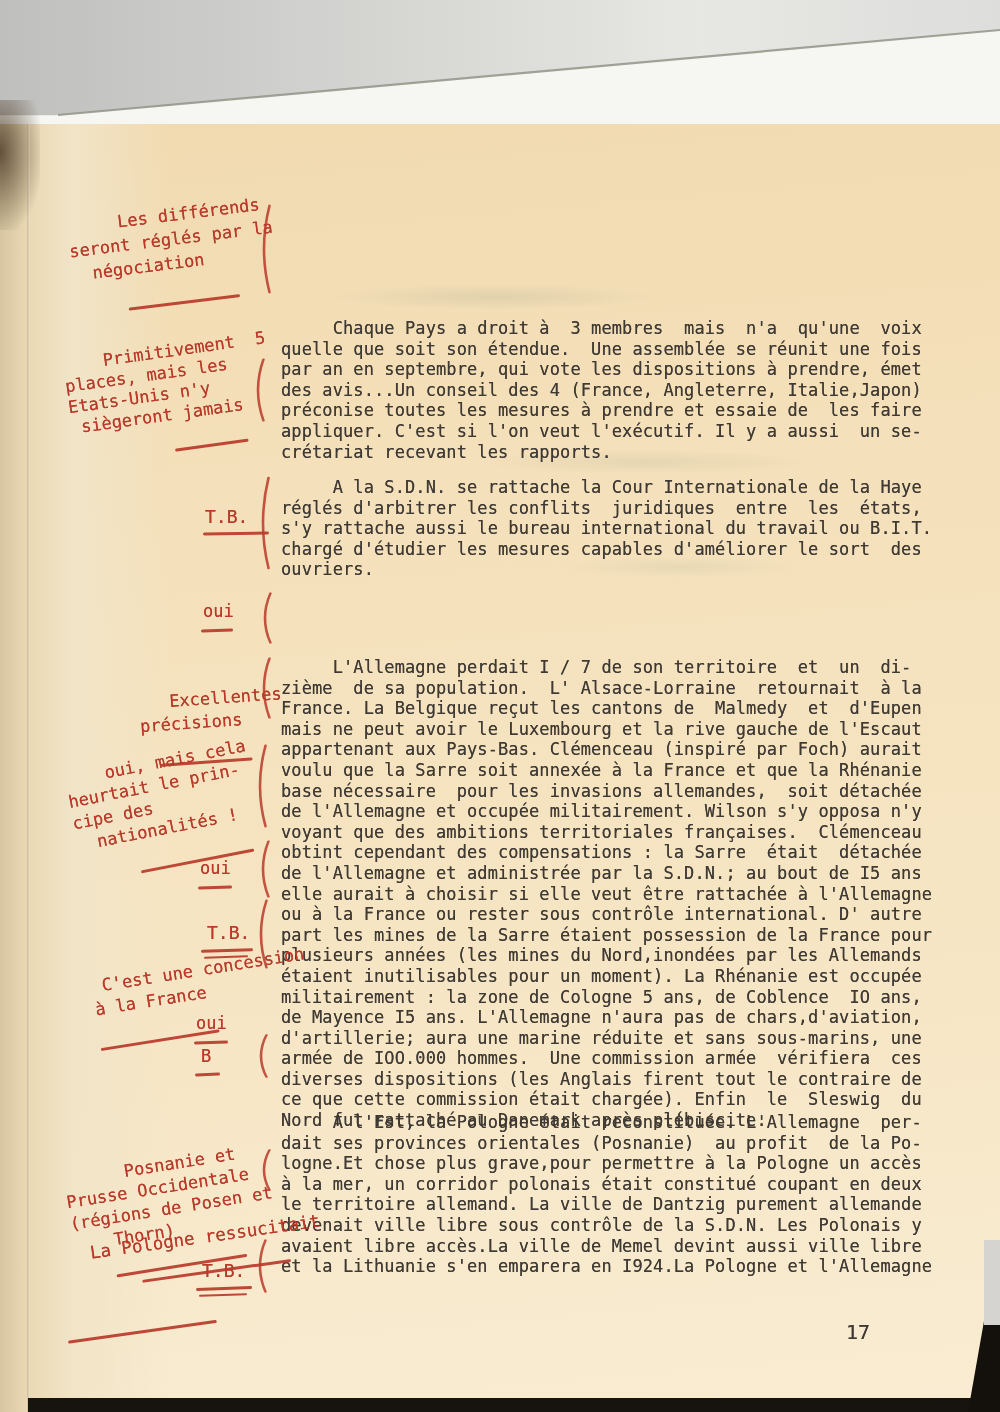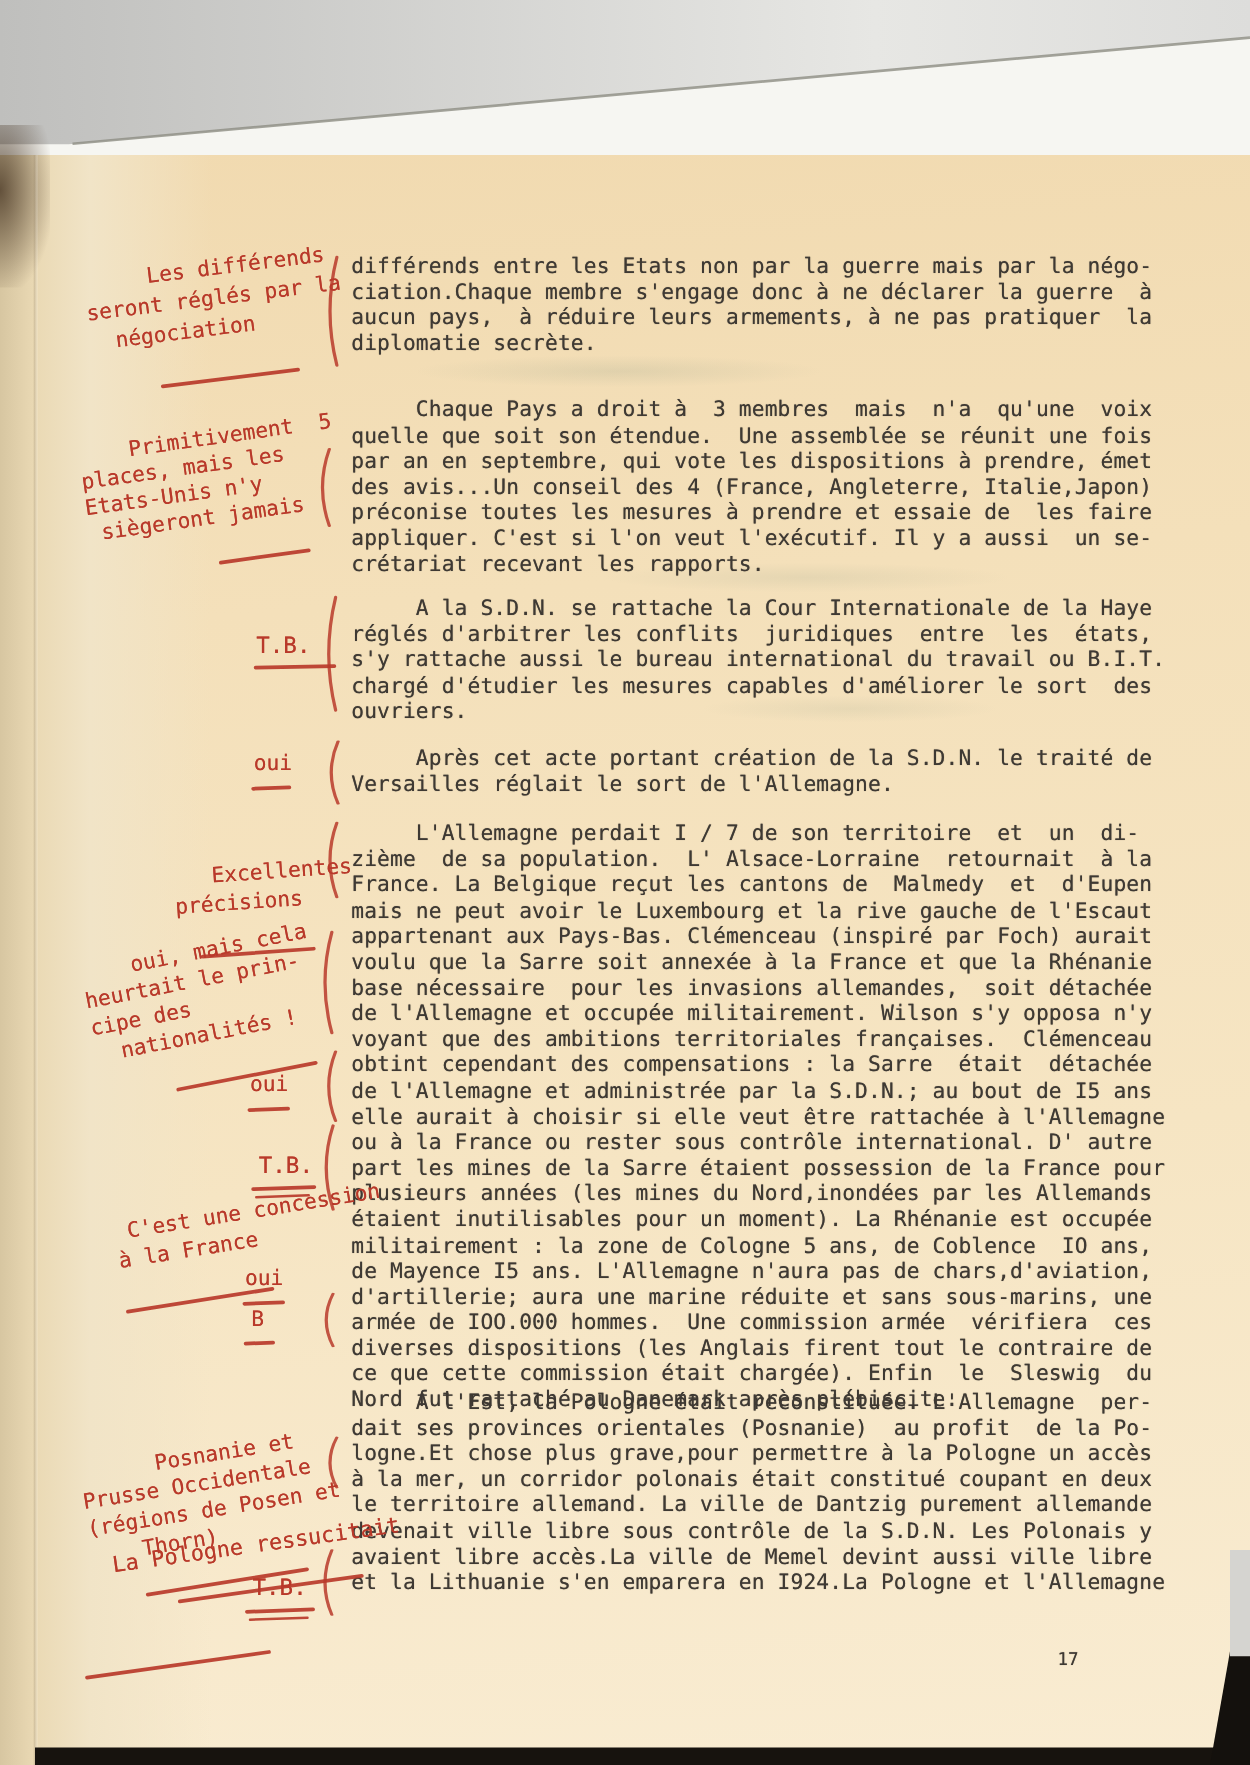--- a/index.html
+++ b/index.html
@@ -28,21 +28,21 @@
   .corner-right{position:absolute;left:968px;top:1312px;width:32px;height:100px;background:#14110d;
           clip-path:polygon(55% 0,100% 0,100% 100%,0 100%);}
   .right-sliver{position:absolute;left:984px;top:1240px;width:16px;height:85px;background:#d5d4d0;}
 
   .smudge{position:absolute;border-radius:50%;pointer-events:none;}
 
   
   .para{position:absolute;left:281px;font-size:17px;line-height:20.6px;
         color:#3e3933;white-space:pre;letter-spacing:.1px;
         text-shadow:0 0 .6px rgba(62,57,51,.75);}
-  .pagenum{position:absolute;left:846px;top:1320px;font-size:14px;color:#3e3933;
+  .pagenum{position:absolute;left:846px;top:1320px;font-size:20px;color:#3e3933;
         text-shadow:0 0 .6px rgba(62,57,51,.7);}
 
   
   .note{position:absolute;color:#b9392a;white-space:pre;font-size:17px;line-height:21px;
         transform-origin:left top;text-shadow:0 0 .5px rgba(185,57,42,.8);}
   .nul{display:block;height:3px;background:#b9392a;border-radius:2px;opacity:.92;}
   .ul{position:absolute;height:3px;background:#b9392a;border-radius:2px;opacity:.92;}
   .brace{position:absolute;width:16px;overflow:visible;}
   .brace path{fill:none;stroke:#b9392a;stroke-width:2.6;stroke-linecap:round;opacity:.85;}
 </style>
@@ -62,38 +62,32 @@
   <div class="spine-shadow"></div>
   <div class="fold-line"></div>
   <div class="bottom-strip"></div>
   <div class="corner-right"></div>
   <div class="right-sliver"></div>
 
   <div class="smudge" style="left:330px;top:284px;width:330px;height:26px;background:radial-gradient(ellipse,rgba(150,160,135,.20),transparent 70%);"></div>
   <div class="smudge" style="left:480px;top:450px;width:330px;height:24px;background:radial-gradient(ellipse,rgba(150,160,135,.16),transparent 70%);"></div>
   <div class="smudge" style="left:560px;top:556px;width:240px;height:22px;background:radial-gradient(ellipse,rgba(150,160,135,.14),transparent 70%);"></div>
 
-  <div class="para" style="top:203px">différends entre les Etats non par la guerre mais par la négo-
-ciation.Chaque membre s'engage donc à ne déclarer la guerre  à
-aucun pays,  à réduire leurs armements, à ne pas pratiquer  la
-diplomatie secrète.</div>
   <div class="para" style="top:318px">     Chaque Pays a droit à  3 membres  mais  n'a  qu'une  voix
 quelle que soit son étendue.  Une assemblée se réunit une fois
 par an en septembre, qui vote les dispositions à prendre, émet
 des avis...Un conseil des 4 (France, Angleterre, Italie,Japon)
 préconise toutes les mesures à prendre et essaie de  les faire
 appliquer. C'est si l'on veut l'exécutif. Il y a aussi  un se-
 crétariat recevant les rapports.</div>
   <div class="para" style="top:477px">     A la S.D.N. se rattache la Cour Internationale de la Haye
 réglés d'arbitrer les conflits  juridiques  entre  les  états,
 s'y rattache aussi le bureau international du travail ou B.I.T.
 chargé d'étudier les mesures capables d'améliorer le sort  des
 ouvriers.</div>
-  <div class="para" style="top:597px">     Après cet acte portant création de la S.D.N. le traité de
-Versailles réglait le sort de l'Allemagne.</div>
   <div class="para" style="top:657px">     L'Allemagne perdait I / 7 de son territoire  et  un  di-
 zième  de sa population.  L' Alsace-Lorraine  retournait  à la
 France. La Belgique reçut les cantons de  Malmedy  et  d'Eupen
 mais ne peut avoir le Luxembourg et la rive gauche de l'Escaut
 appartenant aux Pays-Bas. Clémenceau (inspiré par Foch) aurait
 voulu que la Sarre soit annexée à la France et que la Rhénanie
 base nécessaire  pour les invasions allemandes,  soit détachée
 de l'Allemagne et occupée militairement. Wilson s'y opposa n'y
 voyant que des ambitions territoriales françaises.  Clémenceau
 obtint cependant des compensations : la Sarre  était  détachée

